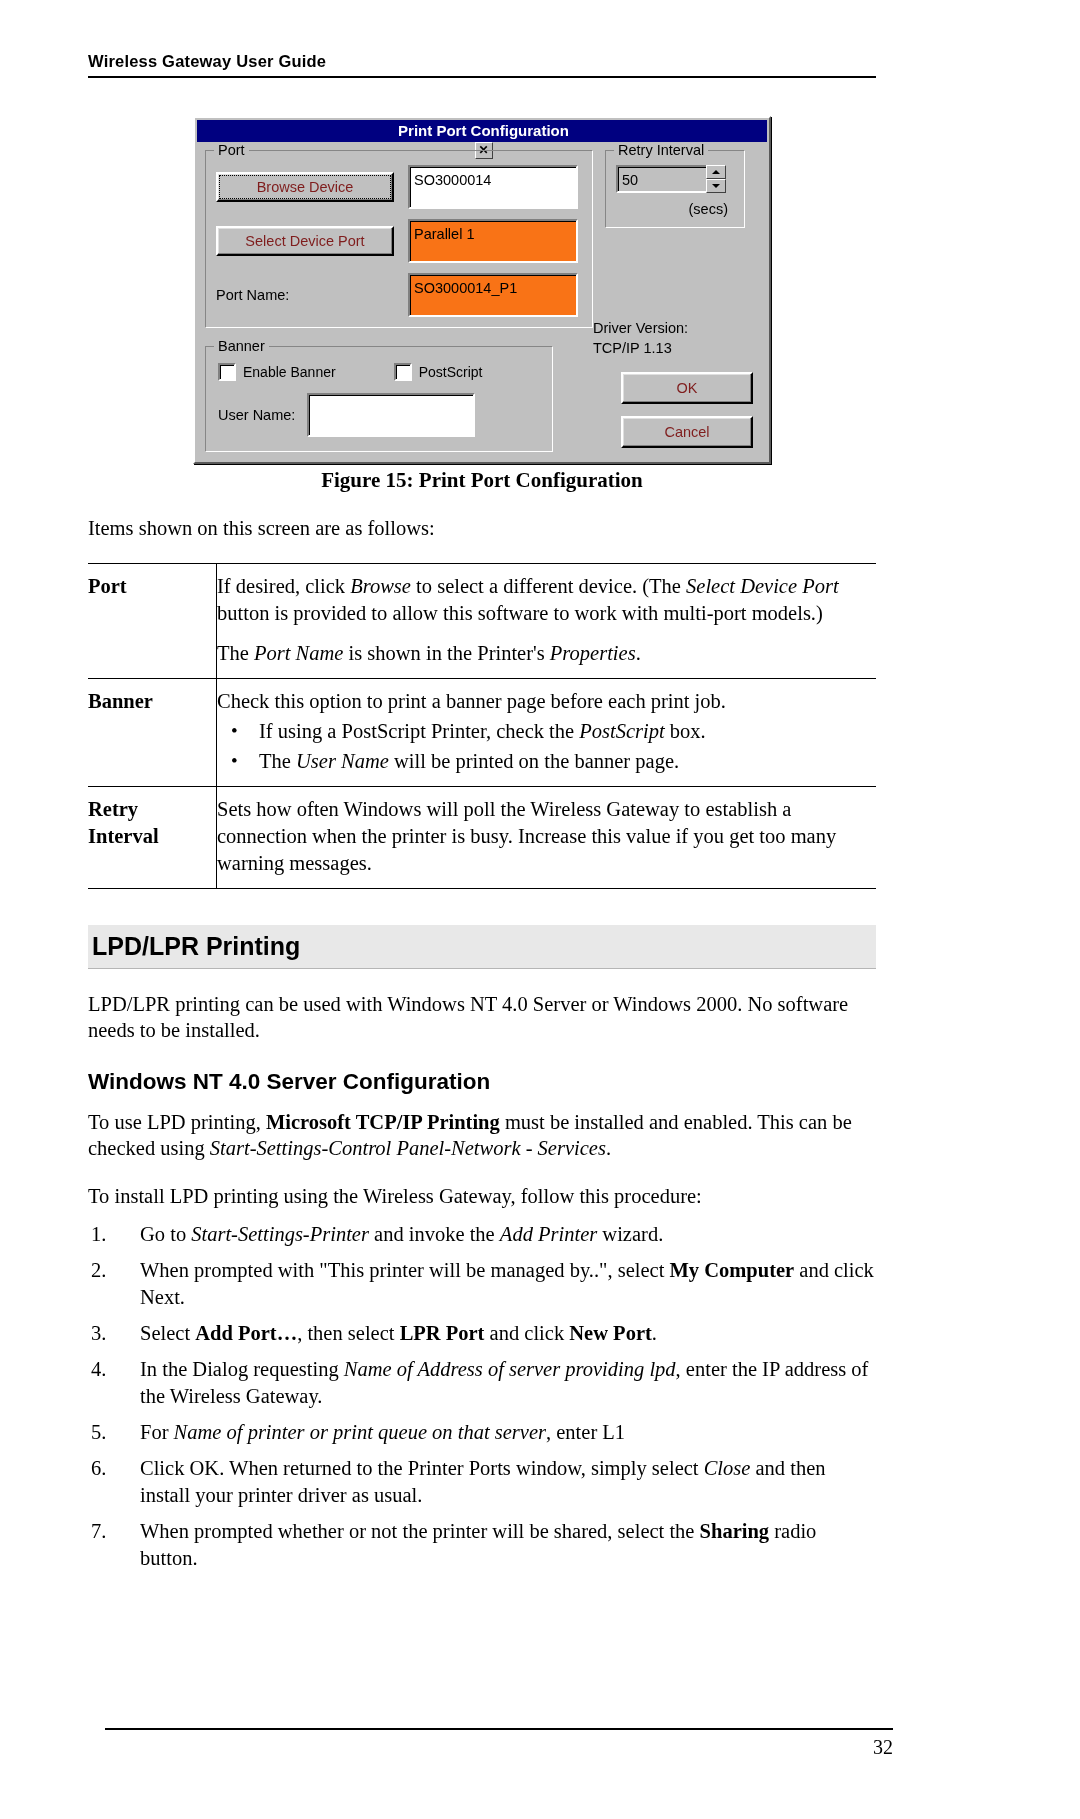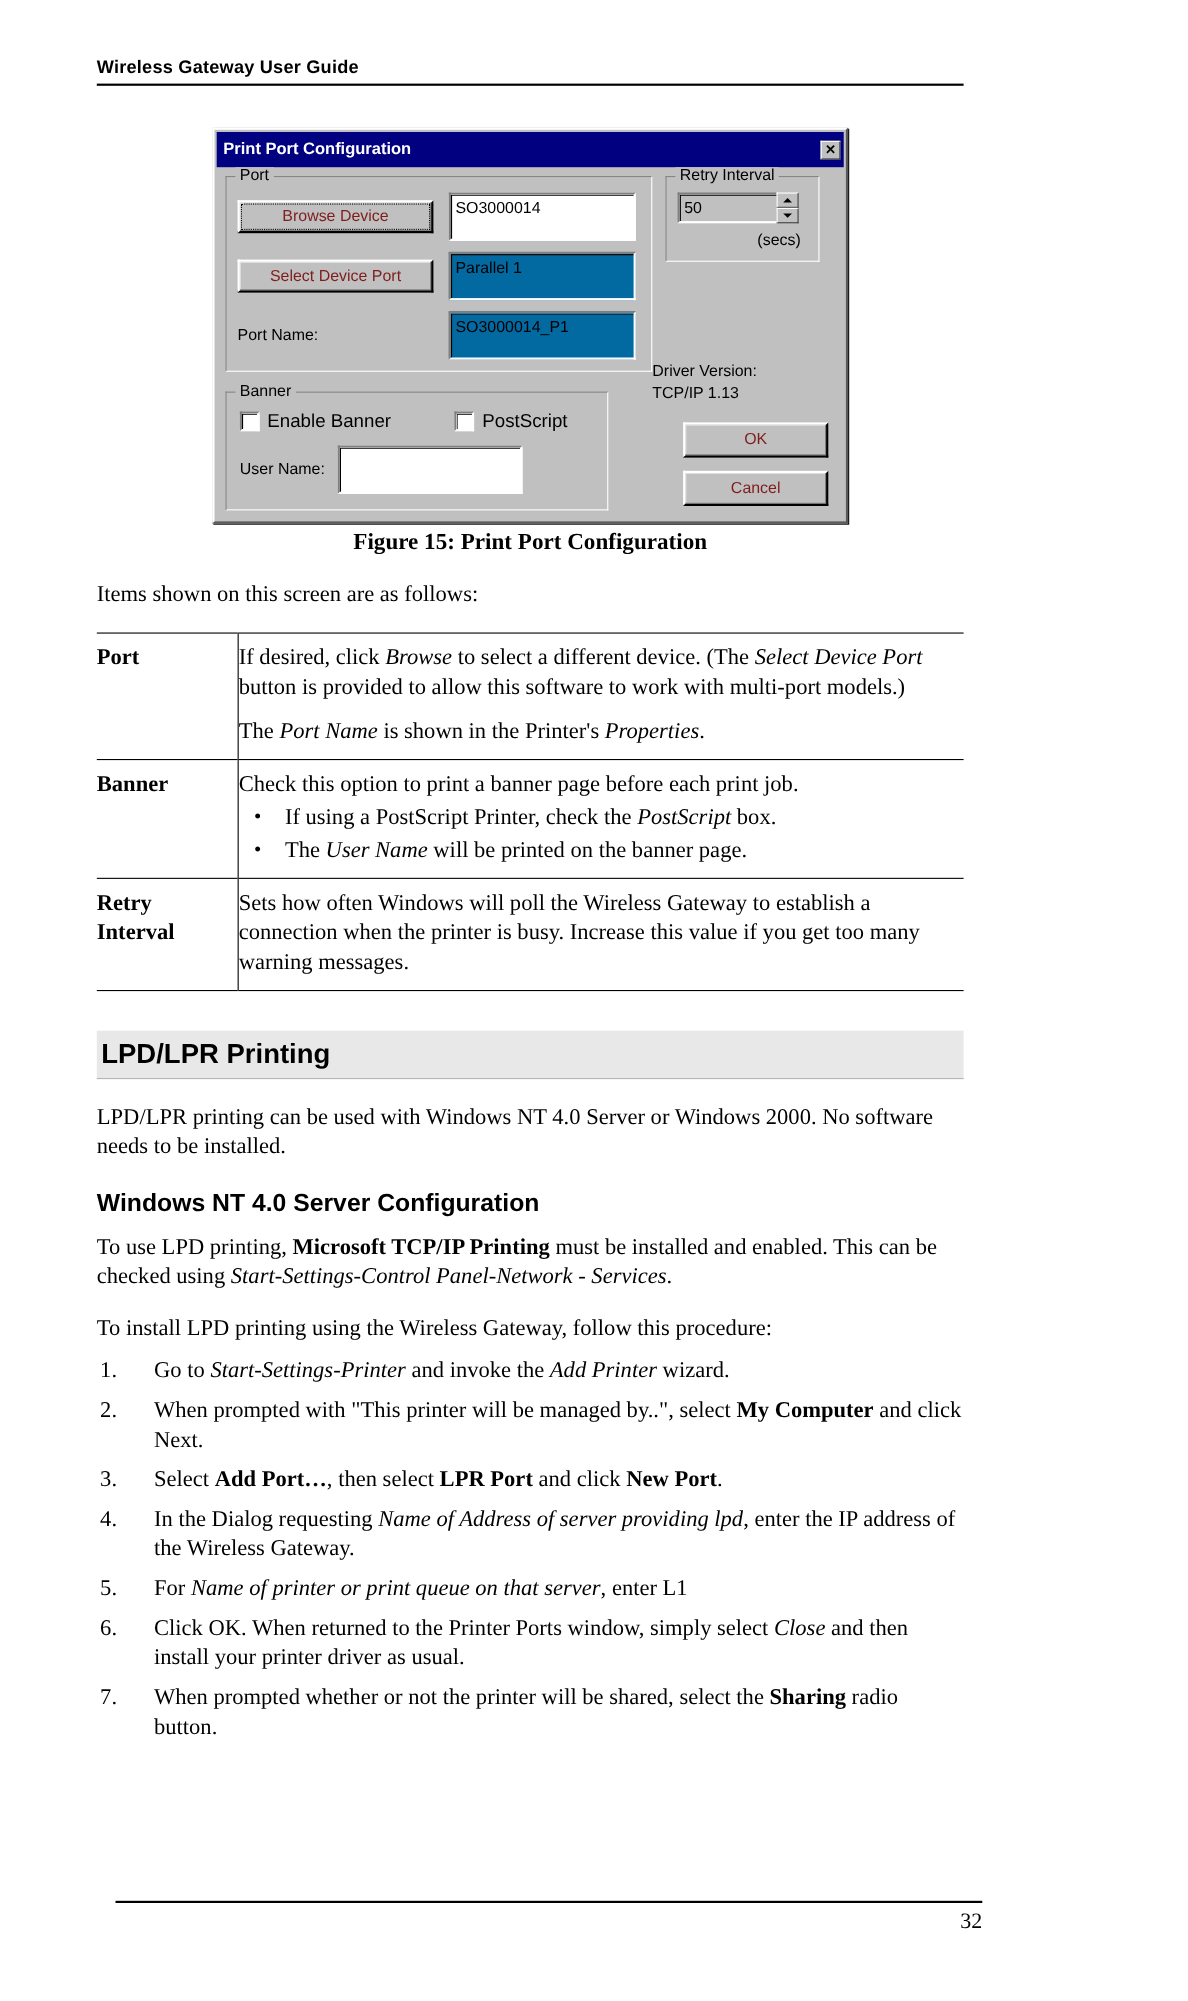--- a/index.html
+++ b/index.html
@@ -65,27 +65,28 @@
     color: #000;
     padding: 0;
     position: relative;
     box-sizing: border-box;
   }
   .dlg-titlebar {
     background: #000080;
     color: #ffffff;
     font-weight: bold;
     font-size: 15px;
-    height: 32px;
+    height: 22px;
     line-height: 22px;
     padding: 0 3px 0 6px;
     display: flex;
     align-items: center;
     justify-content: space-between;
     margin: 2px 2px 0 2px;
+    flex-direction: column;
   }
   .dlg-close {
     width: 18px;
     height: 17px;
     background: #c0c0c0;
     border-top: 1px solid #ffffff;
     border-left: 1px solid #ffffff;
     border-right: 1px solid #404040;
     border-bottom: 1px solid #404040;
     color: #000;
@@ -165,21 +166,21 @@
     border-top: 2px solid #808080;
     border-left: 2px solid #808080;
     border-right: 2px solid #ffffff;
     border-bottom: 2px solid #ffffff;
     box-shadow: inset 1px 1px 0 #000000;
     padding: 0 4px;
     box-sizing: border-box;
     font-family: "Liberation Sans", sans-serif;
     font-size: 14.5px;
   }
-  .textfield.readonly { background: #0369a1; }
+  .textfield.readonly { background: #f97316; }
   .tf-device { width: 170px; }
   .tf-parallel { width: 170px; }
   .tf-portname { width: 170px; }
   .tf-username { width: 168px; }
 
   .spin-wrap {
     display: flex;
     align-items: stretch;
     width: 110px;
   }
@@ -244,21 +245,21 @@
   .gb-banner {
     width: 348px;
     margin-top: 18px;
     padding: 16px 12px 14px 12px;
   }
   .chk-row { display: flex; gap: 58px; align-items: center; margin-bottom: 12px; }
   .chk {
     display: flex;
     align-items: center;
     gap: 7px;
-    font-size: 17px;
+    font-size: 14px;
   }
   .chkbox {
     width: 14px;
     height: 14px;
     background: #ffffff;
     border-top: 2px solid #808080;
     border-left: 2px solid #808080;
     border-right: 2px solid #ffffff;
     border-bottom: 2px solid #ffffff;
     box-shadow: inset 1px 1px 0 #000000;

